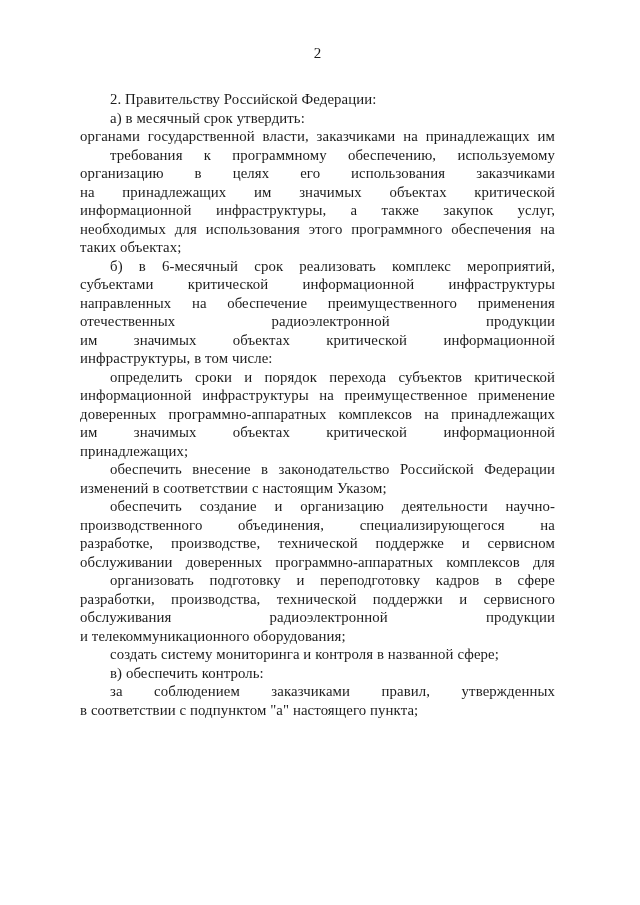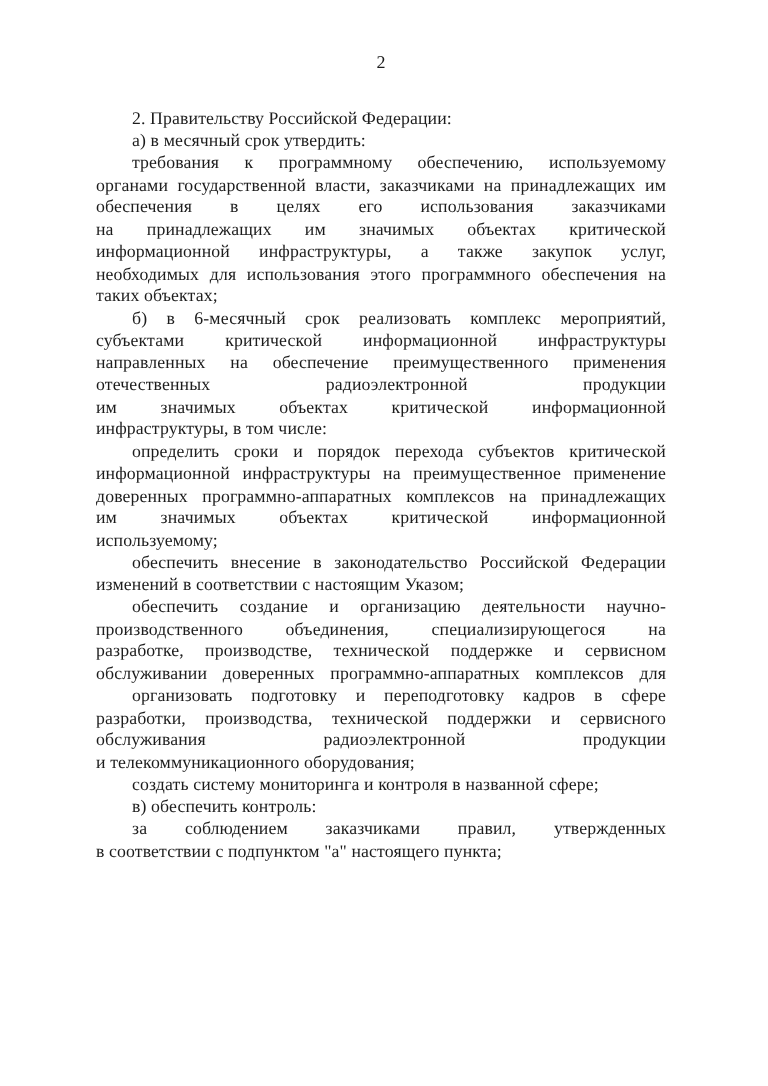--- a/index.html
+++ b/index.html
@@ -59,44 +59,44 @@
 <div class="page">
   <div class="page-number">2</div>
   <div class="text-block">
       <div class="paragraph">
         <div class="line first">2. Правительству Российской Федерации:</div>
       </div>
       <div class="paragraph">
         <div class="line first">а) в месячный срок утвердить:</div>
       </div>
       <div class="paragraph">
+        <div class="line j">органами государственной власти, заказчиками на принадлежащих им</div>
         <div class="line first j">требования к программному обеспечению, используемому</div>
-        <div class="line j">органами государственной власти, заказчиками на принадлежащих им</div>
       </div>
       <div class="paragraph">
-        <div class="line j">обеспечения в целях его использования заказчиками</div>
+        <div class="line j">организацию в целях его использования заказчиками</div>
         <div class="line j">на принадлежащих им значимых объектах критической</div>
         <div class="line j">информационной инфраструктуры, а также закупок услуг,</div>
         <div class="line j">необходимых для использования этого программного обеспечения на</div>
         <div class="line">таких объектах;</div>
       </div>
       <div class="paragraph">
         <div class="line first j">б) в 6-месячный срок реализовать комплекс мероприятий,</div>
         <div class="line j">субъектами критической информационной инфраструктуры</div>
         <div class="line j">направленных на обеспечение преимущественного применения</div>
         <div class="line j">отечественных радиоэлектронной продукции</div>
         <div class="line j">им значимых объектах критической информационной</div>
         <div class="line">инфраструктуры, в том числе:</div>
       </div>
       <div class="paragraph">
         <div class="line first j">определить сроки и порядок перехода субъектов критической</div>
         <div class="line j">информационной инфраструктуры на преимущественное применение</div>
         <div class="line j">доверенных программно-аппаратных комплексов на принадлежащих</div>
         <div class="line j">им значимых объектах критической информационной</div>
-        <div class="line">используемому;</div>
+        <div class="line">принадлежащих;</div>
       </div>
       <div class="paragraph">
         <div class="line first j">обеспечить внесение в законодательство Российской Федерации</div>
         <div class="line">изменений в соответствии с настоящим Указом;</div>
       </div>
       <div class="paragraph">
         <div class="line first j">обеспечить создание и организацию деятельности научно-</div>
         <div class="line j">производственного объединения, специализирующегося на</div>
         <div class="line j">разработке, производстве, технической поддержке и сервисном</div>
         <div class="line j">обслуживании доверенных программно-аппаратных комплексов для</div>

